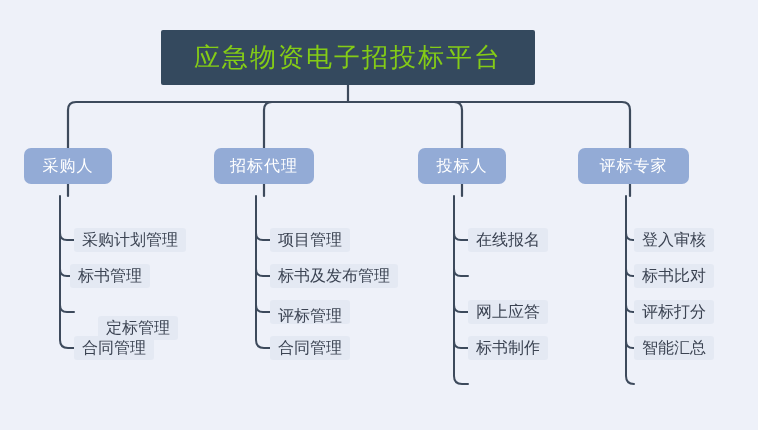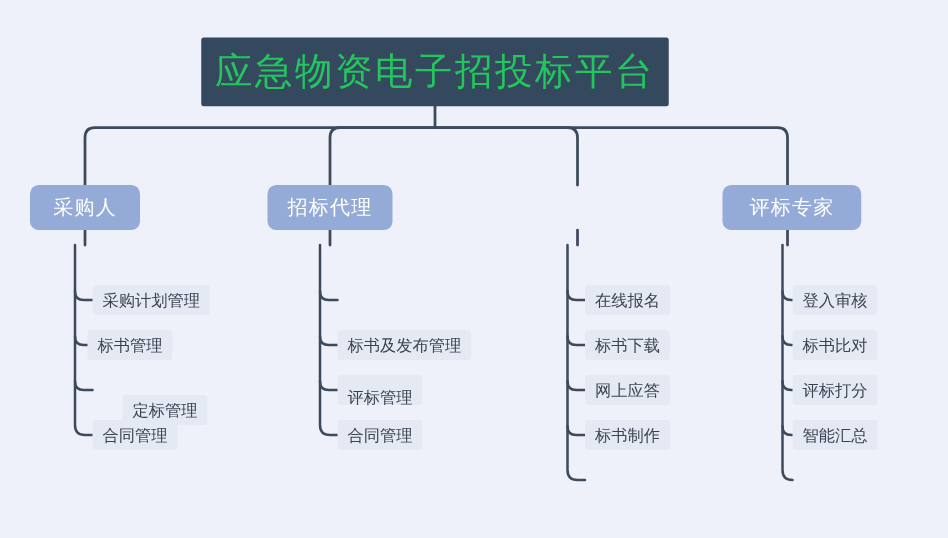--- a/index.html
+++ b/index.html
@@ -37,22 +37,22 @@
     height: 55px;
     background: #34495e;
     border-radius: 2px;
     display: flex;
     align-items: center;
     justify-content: center;
     box-sizing: border-box;
     z-index: 3;
   }
   .root-node .root-label {
-    color: #22c55e;
-    font-size: 30px;
+    color: #84cc16;
+    font-size: 26px;
     letter-spacing: 2px;
     font-weight: normal;
     white-space: nowrap;
   }
 
   
   .branch-node {
     position: absolute;
     height: 36px;
     background: #93abd6;
@@ -77,21 +77,21 @@
     background: #e4e9f3;
     border-radius: 3px;
     display: flex;
     align-items: center;
     padding: 0 8px;
     box-sizing: border-box;
     z-index: 3;
   }
   .leaf-node .leaf-label {
     color: #3b4352;
-    font-size: 13px;
+    font-size: 16px;
     white-space: nowrap;
     line-height: 1;
   }
 </style>
 </head>
 <body>
 
 <div id="diagram">
 
   <svg id="connectors" viewBox="0 0 758 430" xmlns="http://www.w3.org/2000/svg">
@@ -140,35 +140,38 @@
   <div class="leaf-node" style="left:74px; top:316px;margin-left:24px;">
     <span class="leaf-label">定标管理</span>
   </div>
   <div class="leaf-node" style="left:74px; top:336px;">
     <span class="leaf-label">合同管理</span>
   </div>
 
   <div class="branch-node" style="left:214px; top:148px; width:100px;">
     <span class="branch-label">招标代理</span>
   </div>
+  <div class="leaf-node" style="left:270px; top:228px;">
+    <span class="leaf-label">项目管理</span>
+  </div>
   <div class="leaf-node" style="left:270px; top:264px;">
     <span class="leaf-label">标书及发布管理</span>
   </div>
   <div class="leaf-node" style="left:270px; top:300px;align-items:flex-end;">
     <span class="leaf-label">评标管理</span>
   </div>
   <div class="leaf-node" style="left:270px; top:336px;">
     <span class="leaf-label">合同管理</span>
   </div>
 
+  <div class="branch-node" style="left:418px; top:148px; width:88px;">
+    <span class="branch-label">投标人</span>
+  </div>
   <div class="leaf-node" style="left:468px; top:228px;">
     <span class="leaf-label">在线报名</span>
-  </div>
-  <div class="leaf-node" style="left:468px; top:264px;">
-    <span class="leaf-label">标书下载</span>
   </div>
   <div class="leaf-node" style="left:468px; top:300px;">
     <span class="leaf-label">网上应答</span>
   </div>
   <div class="leaf-node" style="left:468px; top:336px;">
     <span class="leaf-label">标书制作</span>
   </div>
 
   <div class="branch-node" style="left:578px; top:148px; width:111px;">
     <span class="branch-label">评标专家</span>

